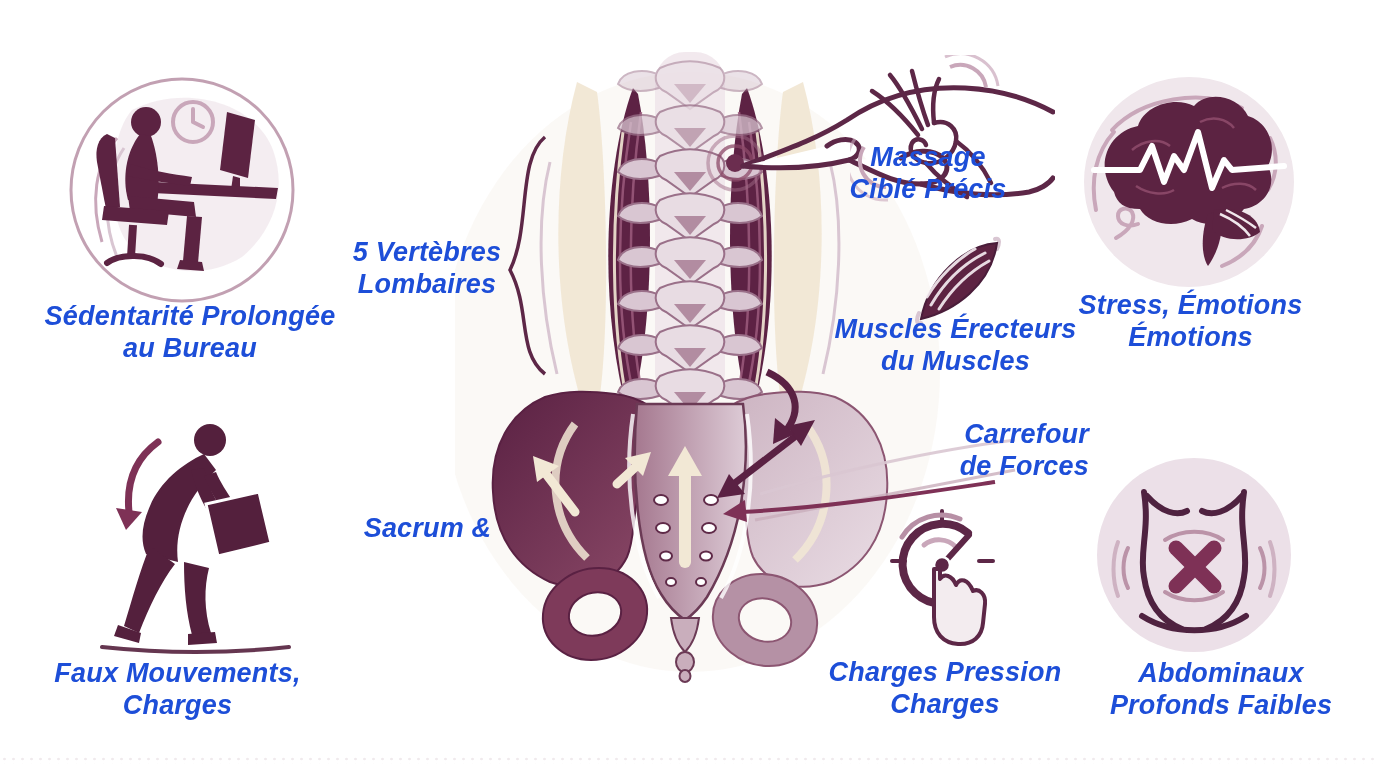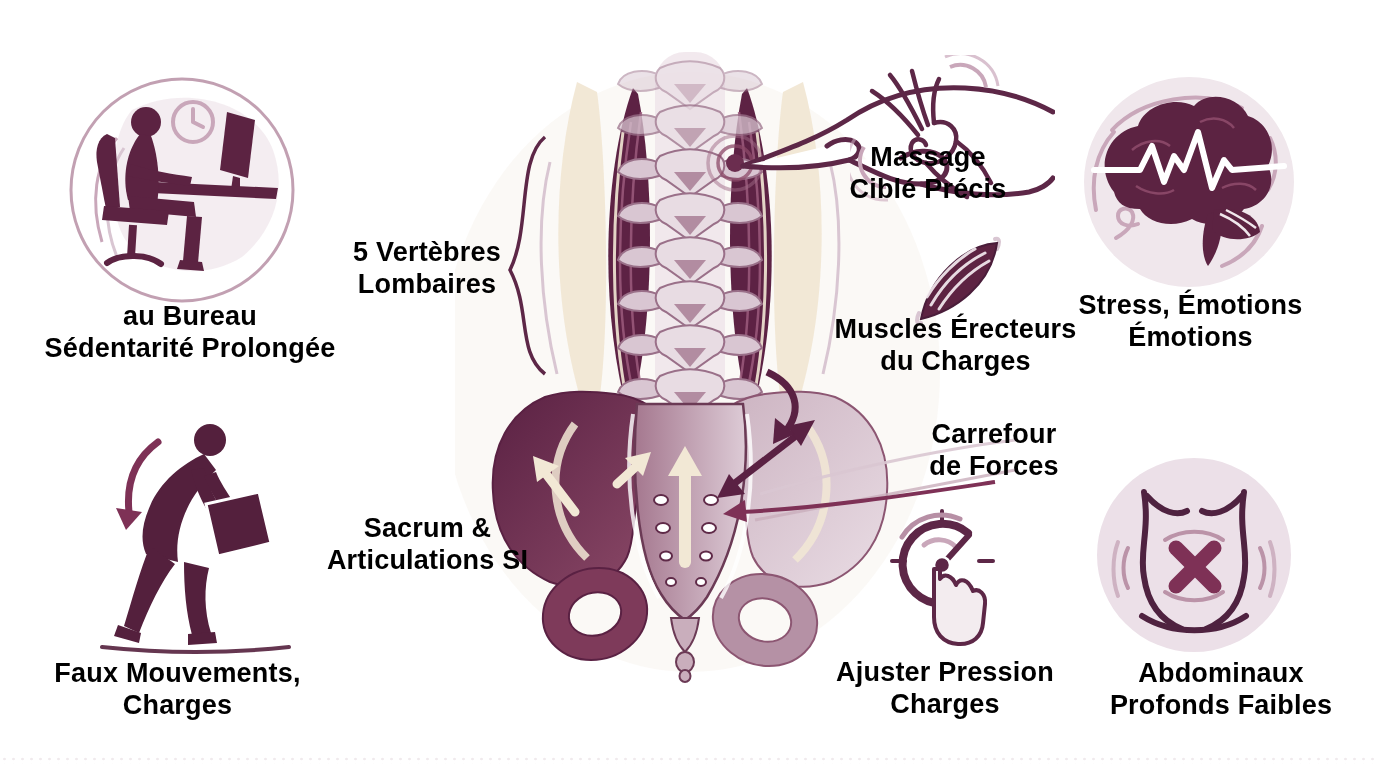--- a/index.html
+++ b/index.html
@@ -2,24 +2,24 @@
 <html><head>
 <meta charset="utf-8">
 <style>
   html,body{margin:0;padding:0;background:#ffffff;}
   .stage{
     position:relative;width:1376px;height:768px;background:#ffffff;
     overflow:hidden;font-family:"Liberation Sans",sans-serif;
   }
   .label{
     position:absolute;text-align:center;font-weight:700;font-size:27px;
-    line-height:1.18;color:#000000;letter-spacing:.2px;z-index:6;
+    line-height:1.18;color:#1d4ed8;letter-spacing:.2px;z-index:6;font-style:italic;
   }
   .label span{display:block;}
-  .label.left-align{text-align:center;}
+  .label.left-align{text-align:right;}
   .icon-svg{position:absolute;z-index:3;}
   .center-svg{position:absolute;z-index:2;}
   .speckle{
     position:absolute;left:0;bottom:4px;width:100%;height:8px;z-index:1;
     background-image:radial-gradient(circle, rgba(120,70,90,.14) 1px, transparent 1.6px);
     background-size:9px 6px;opacity:.8;
   }
 </style>
 </head>
 <body>
@@ -48,22 +48,22 @@
       <path d="M45,64 C36,68 33,79 35,92 L44,139 L58,137 L53,68 Z"></path>
       <path d="M42,136 L107,141 L105,155 L40,150 Z"></path>
     </g>
     <g stroke="#5c2342" fill="none">
       <path d="M71,155 L69,187" stroke-width="8"></path>
       <path d="M45,193 C59,183 86,184 99,194" stroke-width="6" stroke-linecap="round"></path>
     </g>
   </svg>
 
   <div class="label" style="left:20px;top:301px;width:340px">
+    <span>Sédentarité Prolongée</span>
     <span>au Bureau</span>
-    <span>Sédentarité Prolongée</span>
   </div>
 
   <svg class="icon-svg" style="left:88px;top:420px" width="215" height="235" viewBox="0 0 215 235">
     <path d="M70,22 C48,38 38,62 41,92" fill="none" stroke="#7e3156" stroke-width="7" stroke-linecap="round"></path>
     <polygon points="28,88 54,92 38,110" fill="#7e3156"></polygon>
     <g fill="#54203d">
       <circle cx="122" cy="20" r="16"></circle>
       <path d="M116,34 C94,44 72,62 62,86 C54,104 52,120 58,134 L90,142 C86,112 98,78 128,50 Z"></path>
       <path d="M103,50 C107,66 112,78 119,90 L131,85 C124,74 120,62 116,48 Z"></path>
       <path d="M116,56 C122,70 128,81 135,90 L146,83 C139,72 132,62 128,52 Z"></path>
@@ -201,21 +201,20 @@
     </g>
   </svg>
 
   <div class="label" style="left:322px;top:237px;width:210px">
     <span>5 Vertèbres</span>
     <span>Lombaires</span>
   </div>
 
   <div class="label" style="left:310px;top:513px;width:235px">
     <span>Sacrum &amp;</span>
-    <span>Articulations SI</span>
   </div>
 
   <svg class="icon-svg" style="left:850px;top:55px" width="160" height="170" viewBox="0 0 160 170">
     <g stroke="#c9a7ba" fill="none">
       <path d="M100,12 A26,26 0 0 1 136,32" stroke-width="4"></path>
       <path d="M95,2 A38,38 0 0 1 148,31" stroke-width="3" opacity=".7"></path>
       <path d="M14,92 A26,26 0 0 0 36,132" stroke-width="4"></path>
       <path d="M5,84 A38,38 0 0 0 38,145" stroke-width="3" opacity=".6"></path>
     </g>
     <g stroke="#5d2747" stroke-width="4.5" fill="none" stroke-linecap="round">
@@ -240,21 +239,21 @@
     <path d="M8,86 C16,44 52,12 84,10 C78,52 42,78 8,86 Z" fill="#5d2342" stroke="#4a1d3a" stroke-width="2"></path>
     <g fill="none" stroke="#f7eef3" stroke-width="3" opacity=".9" stroke-linecap="round">
       <path d="M18,72 C32,48 52,30 72,20"></path>
       <path d="M26,76 C40,54 58,38 76,28"></path>
       <path d="M14,64 C26,44 44,26 62,16"></path>
     </g>
   </svg>
 
   <div class="label" style="left:828px;top:314px;width:255px">
     <span>Muscles Érecteurs</span>
-    <span>du Charges</span>
+    <span>du Muscles</span>
   </div>
 
   <div class="label left-align" style="left:899px;top:419px;width:190px">
     <span>Carrefour</span>
     <span>de Forces</span>
   </div>
 
   <svg class="icon-svg" style="left:872px;top:503px" width="140" height="150" viewBox="0 0 140 150">
     <g stroke="#5d2747" stroke-width="4" stroke-linecap="round">
       <line x1="70" y1="8" x2="70" y2="20"></line>
@@ -263,21 +262,21 @@
     </g>
     <path d="M30,34 A46,46 0 0 1 88,16" fill="none" stroke="#b78fa5" stroke-width="5" stroke-linecap="round"></path>
     <path d="M99,89 A40,40 0 1 1 96,30" fill="none" stroke="#5d2747" stroke-width="8" stroke-linecap="round"></path>
     <path d="M52,42 A24,24 0 0 1 84,44" fill="none" stroke="#c9a7ba" stroke-width="5" stroke-linecap="round"></path>
     <line x1="70" y1="62" x2="97" y2="32" stroke="#5d2747" stroke-width="6" stroke-linecap="round"></line>
     <circle cx="70" cy="62" r="8" fill="#5d2747" stroke="#ffffff" stroke-width="2.5"></circle>
     <path d="M62,66 L62,114 C62,130 71,140 86,141 C101,142 110,133 111,120 L113,101 C114,91 107,85 101,88 C96,76 88,74 84,82 C80,72 72,70 68,76 L68,66 Z" fill="#f3ecef" stroke="#5d2747" stroke-width="4" stroke-linejoin="round"></path>
   </svg>
 
   <div class="label" style="left:820px;top:657px;width:250px">
-    <span>Ajuster Pression</span>
+    <span>Charges Pression</span>
     <span>Charges</span>
   </div>
 
   <svg class="icon-svg" style="left:1072px;top:70px" width="235" height="235" viewBox="0 0 235 235">
     <circle cx="117" cy="112" r="105" fill="#f0e7ec"></circle>
     <g fill="none" stroke="#c9a7ba" stroke-width="4" stroke-linecap="round">
       <path d="M40,60 C70,28 130,18 170,38"></path>
       <path d="M24,140 C18,110 24,82 42,62"></path>
       <path d="M44,168 C58,160 64,150 60,142 C56,136 46,138 46,146 C46,154 56,158 66,154"></path>
       <path d="M150,196 C170,188 184,174 190,156"></path>

